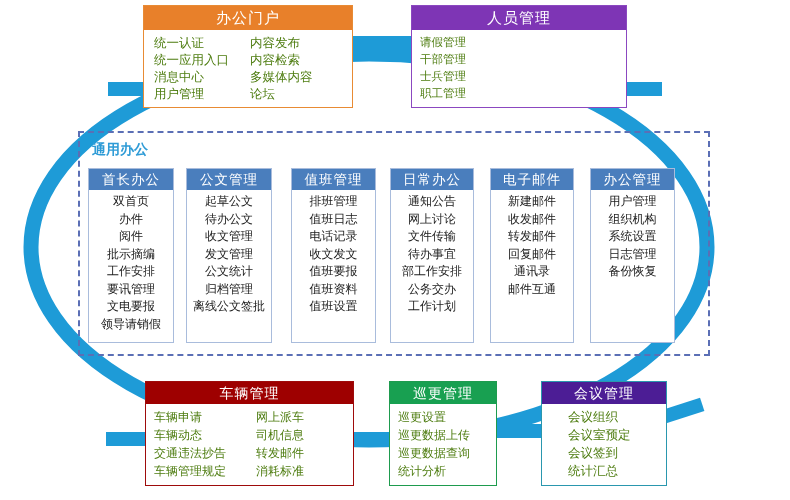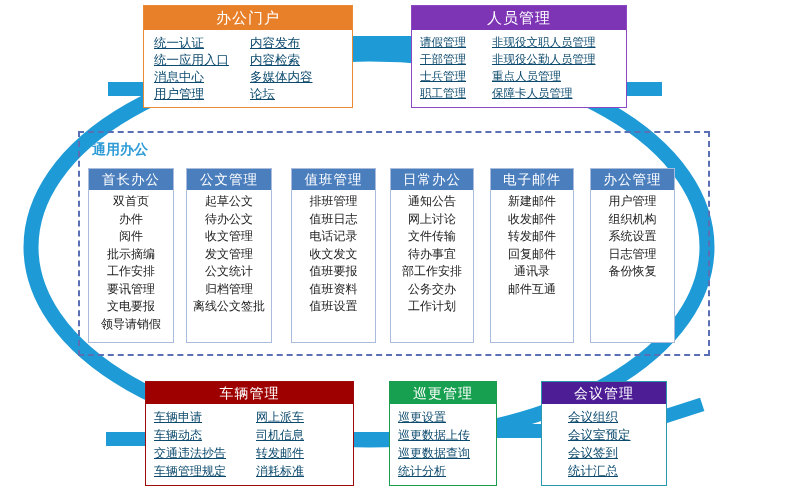--- a/index.html
+++ b/index.html
@@ -24,22 +24,21 @@
   }
   .card .hdr{
     text-align:center;
     font-weight:normal;
     color:#ffffff;
     letter-spacing:1px;
     box-sizing:border-box;
   }
   .card .body{
     box-sizing:border-box;
-    color:#0c4a6e;
-    text-decoration:underline;
+    color:#4d7c0f;
   }
   .cols2{display:flex;}
   .cols2 .col{flex:1;}
   .item{white-space:nowrap;}
 
   
   #card-portal{left:143px;top:5px;width:210px;height:103px;border:1px solid #E88B34;}
   #card-portal .hdr{background:#E8802A;height:24px;line-height:24px;font-size:15px;}
   #card-portal .body{padding:4px 0 0 10px;}
   #card-portal .item{font-size:12.5px;line-height:17px;}
@@ -143,26 +142,20 @@
 
   <div class="card" id="card-personnel">
     <div class="hdr">人员管理</div>
     <div class="body cols2">
       <div class="col">
         <div class="item">请假管理</div>
         <div class="item">干部管理</div>
         <div class="item">士兵管理</div>
         <div class="item">职工管理</div>
       </div>
-      <div class="col">
-        <div class="item">非现役文职人员管理</div>
-        <div class="item">非现役公勤人员管理</div>
-        <div class="item">重点人员管理</div>
-        <div class="item">保障卡人员管理</div>
-      </div>
     </div>
   </div>
 
   <div class="subcol" id="sub-0">
     <div class="hdr">首长办公</div>
     <div class="body">
       <div class="item">双首页</div>
       <div class="item">办件</div>
       <div class="item">阅件</div>
       <div class="item">批示摘编</div>

